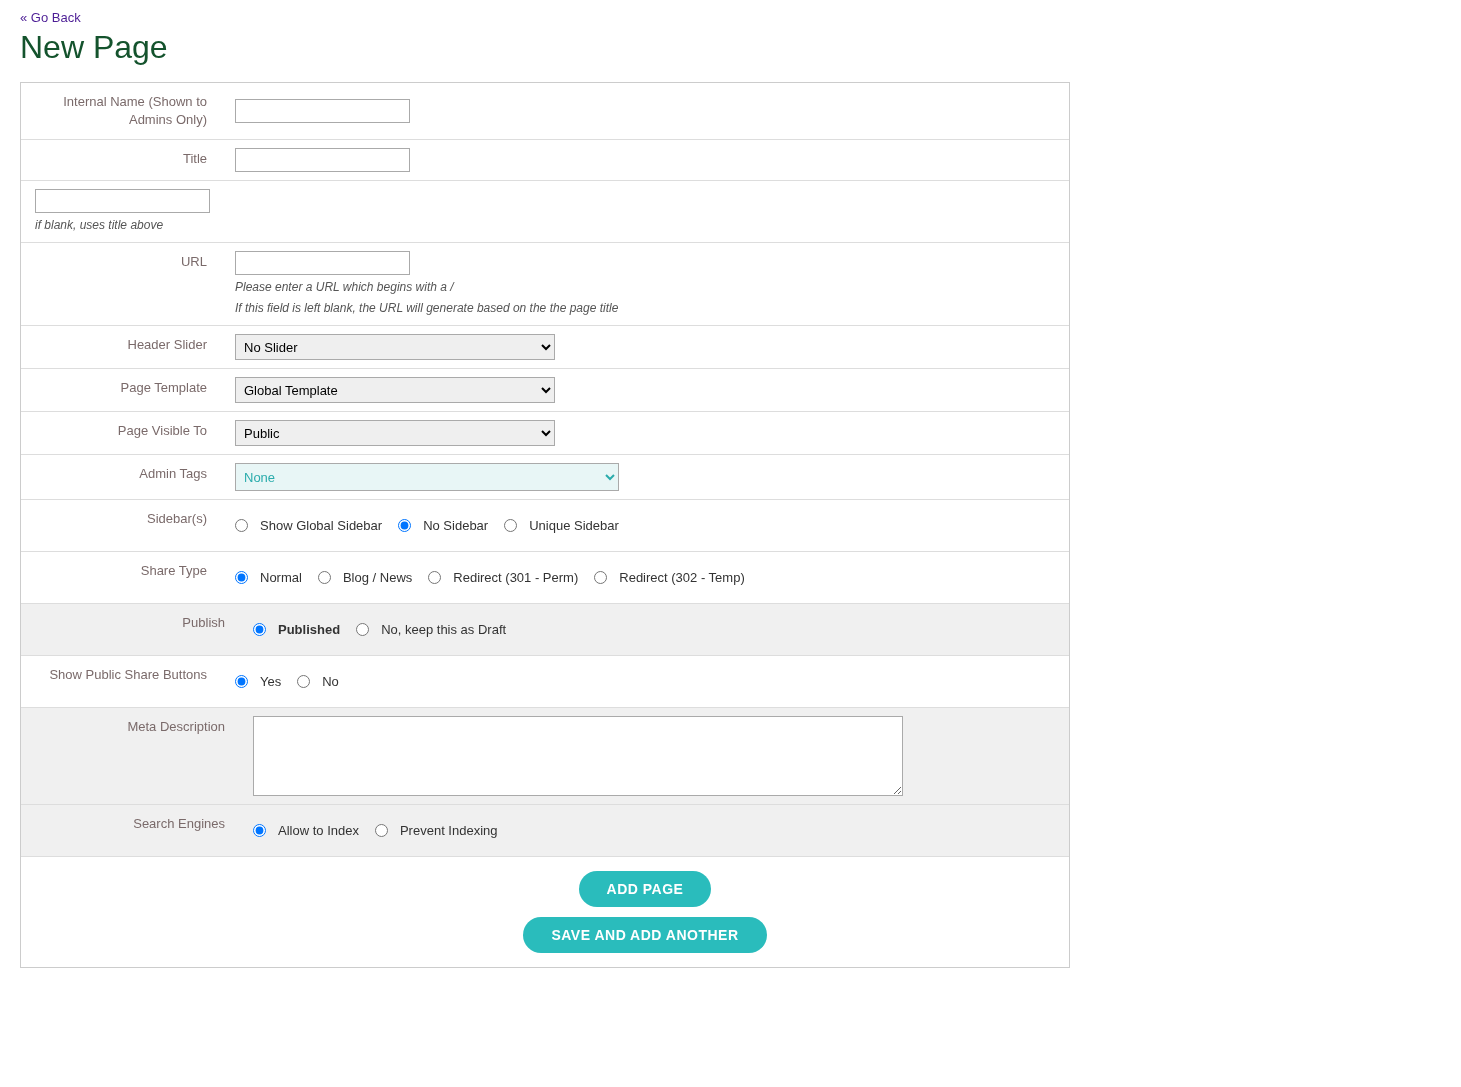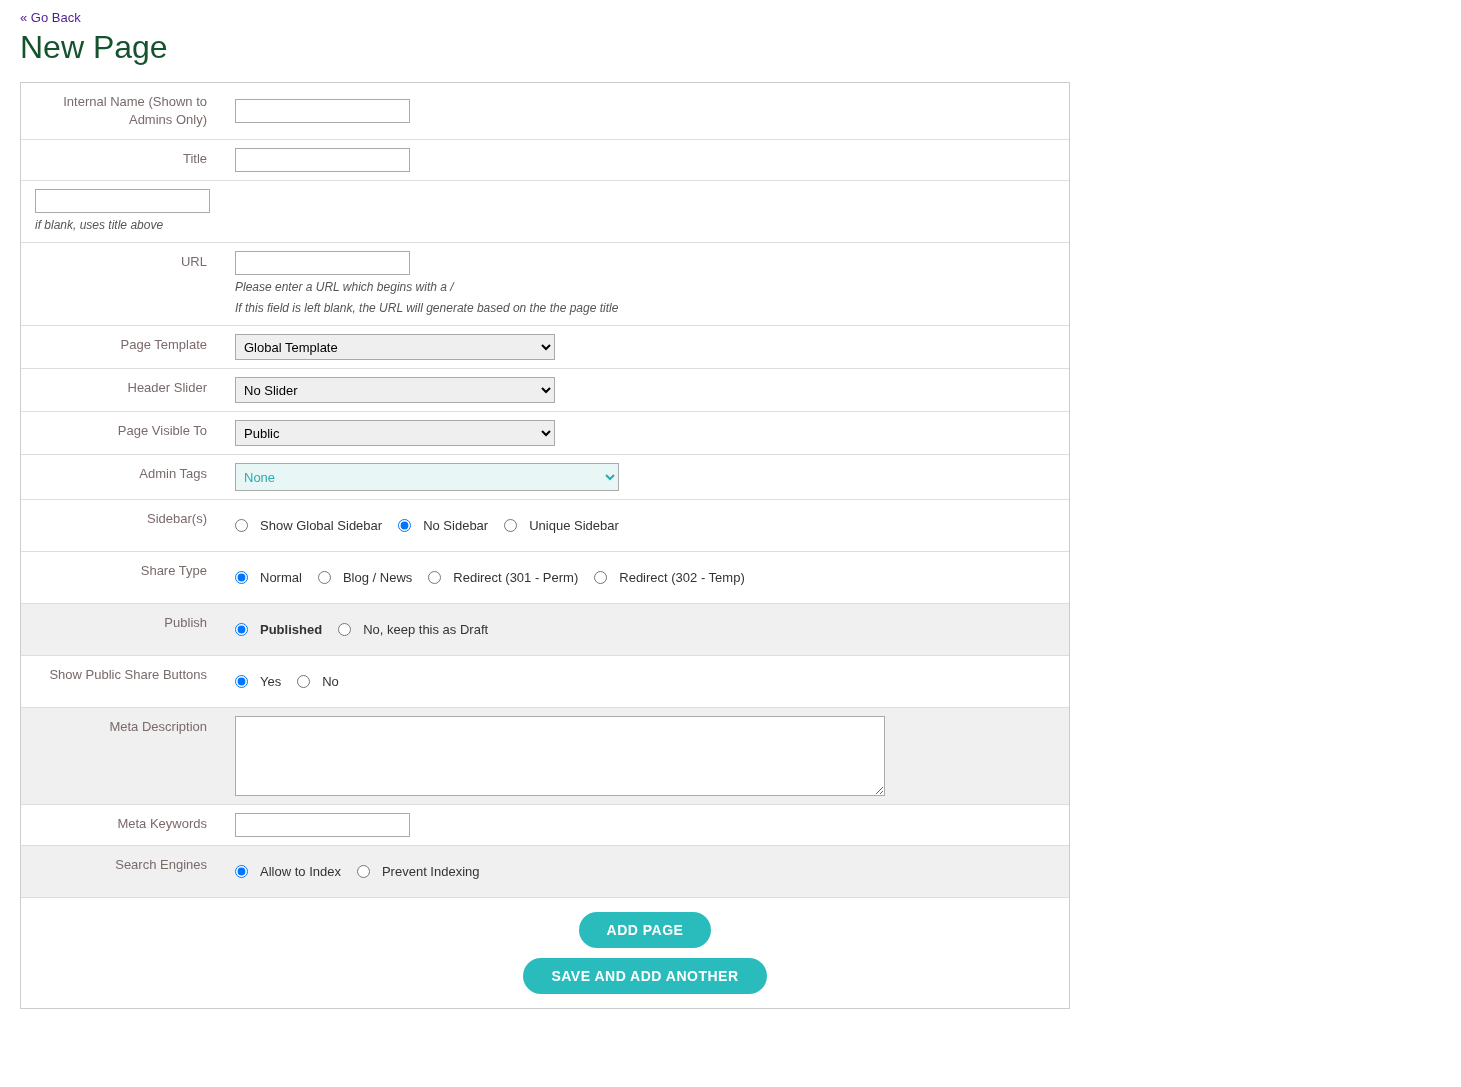--- a/index.html
+++ b/index.html
@@ -27,21 +27,21 @@
       border: 1px solid #ccc;
       width: 100%;
       max-width: 1050px;
     }
     .form-row {
       display: flex;
       border-bottom: 1px solid #ddd;
       min-height: 40px;
     }
     .form-row:last-child { border-bottom: none; }
-    .form-row.shaded { background-color: #f0f0f0; }
+    .form-row.shaded { background-color: #f0f0f0; padding-left: 18px; }
     .label-cell {
       width: 200px;
       min-width: 200px;
       text-align: right;
       padding: 10px 14px;
       color: #7a6a6a;
       font-size: 13px;
       line-height: 1.4;
       display: flex;
       align-items: flex-start;
@@ -167,38 +167,38 @@
   <div class="form-row">
     <div class="label-cell">URL</div>
     <div class="field-cell">
       <input type="text" class="url-input" style="">
       <div class="help-text">Please enter a URL which begins with a /</div>
       <div class="help-text">If this field is left blank, the URL will generate based on the the page title</div>
     </div>
   </div>
 
   <div class="form-row">
+    <div class="label-cell">Header Slider</div>
+    <div class="field-cell">
+      <select>
+        <option>No Slider</option>
+      </select>
+    </div>
+  </div>
+
+  <div class="form-row">
     <div class="label-cell">Page Template</div>
     <div class="field-cell">
       <select>
         <option>Global Template</option>
       </select>
     </div>
   </div>
 
   <div class="form-row">
-    <div class="label-cell">Header Slider</div>
-    <div class="field-cell">
-      <select>
-        <option>No Slider</option>
-      </select>
-    </div>
-  </div>
-
-  <div class="form-row">
     <div class="label-cell">Page Visible To</div>
     <div class="field-cell">
       <select>
         <option>Public</option>
       </select>
     </div>
   </div>
 
   <div class="form-row">
     <div class="label-cell">Admin Tags</div>
@@ -285,26 +285,20 @@
     </div>
   </div>
 
   <div class="form-row shaded">
     <div class="label-cell">Meta Description</div>
     <div class="field-cell">
       <textarea class="meta-desc" style=""></textarea>
     </div>
   </div>
 
-  <div class="form-row">
-    <div class="label-cell">Meta Keywords</div>
-    <div class="field-cell">
-      <input type="text" style="">
-    </div>
-  </div>
 
   <div class="form-row shaded">
     <div class="label-cell">Search Engines</div>
     <div class="field-cell">
       <div class="radio-group">
         <label>
           <input type="radio" name="search_engines" value="allow" checked="" style="">
           <span>Allow to Index</span>
         </label>
         <label>

